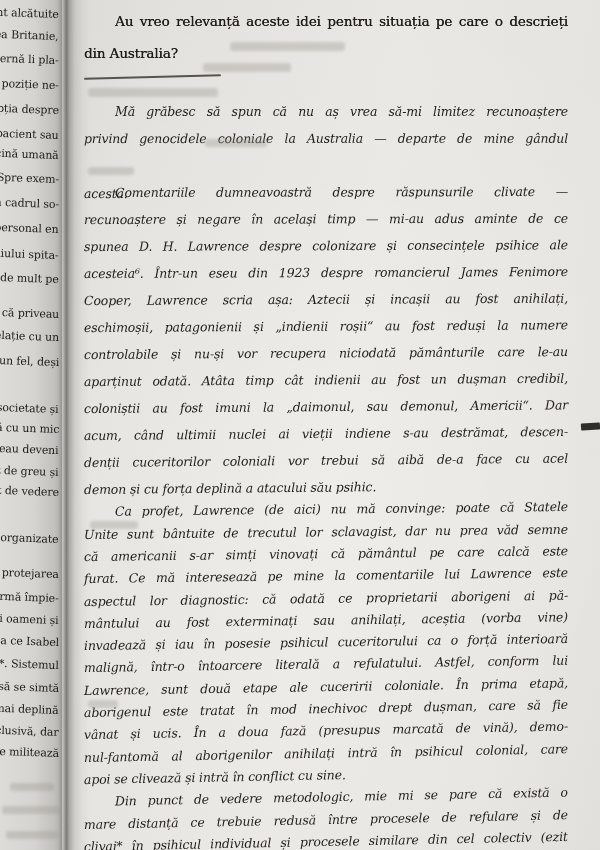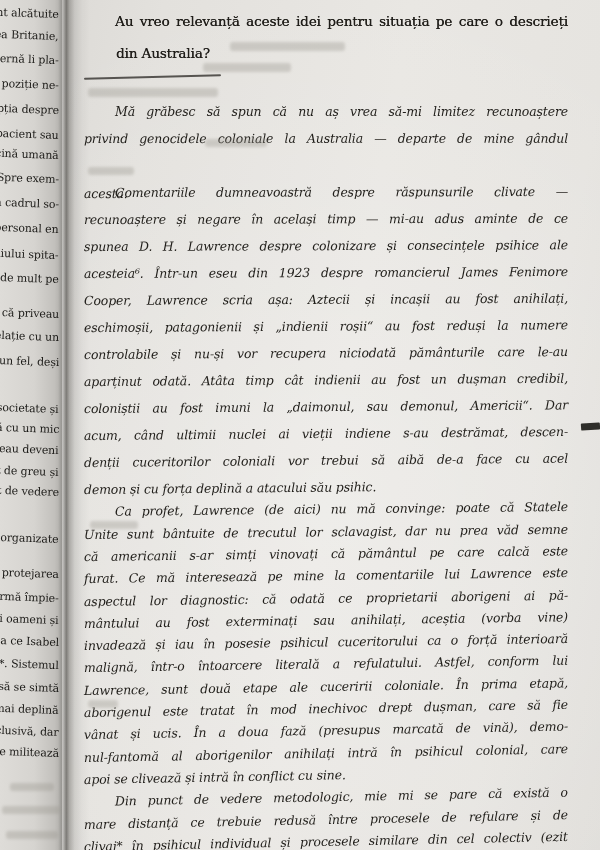--- a/index.html
+++ b/index.html
@@ -108,21 +108,21 @@
       <div class="lp-line" style="top: 704px;">ere mai deplină</div>
       <div class="lp-line" style="top: 726px;">i inclusivă, dar</div>
       <div class="lp-line" style="top: 747px;">osibile militează</div>
     </div>
 
   <div class="gutter"></div>
 
   <div class="main-col">
     <div id="question-block">
         <div class="qline ind j" style="top: 12px;">Au vreo relevanță aceste idei pentru situația pe care o descrieți</div>
-        <div class="qline" style="top: 44px; margin-left: 32px;">din Australia?</div>
+        <div class="qline" style="top: 44px;">din Australia?</div>
       </div>
     <div class="rule"></div>
     <div id="answer-block">
         <div class="aline ind j" style="top: 103px; transform: rotate(0deg);">Mă grăbesc să spun că nu aș vrea să-mi limitez recunoaștere</div>
         <div class="aline j" style="top: 130px; transform: rotate(-0.04deg);">privind genocidele coloniale la Australia — departe de mine gândul</div>
         <div class="aline" style="top: 157px; transform: rotate(-0.08deg); margin-top: 28px;">acesta.</div>
         <div class="aline ind j" style="top: 184px; transform: rotate(-0.12deg);">Comentariile dumneavoastră despre răspunsurile clivate —</div>
         <div class="aline j" style="top: 211px; transform: rotate(-0.16deg);">recunoaștere și negare în același timp — mi-au adus aminte de ce</div>
         <div class="aline j" style="top: 238px; transform: rotate(-0.2deg);">spunea D. H. Lawrence despre colonizare și consecințele psihice ale</div>
         <div class="aline j" style="top: 265px; transform: rotate(-0.24deg);">acesteia⁶. Într-un eseu din 1923 despre romancierul James Fenimore</div>

